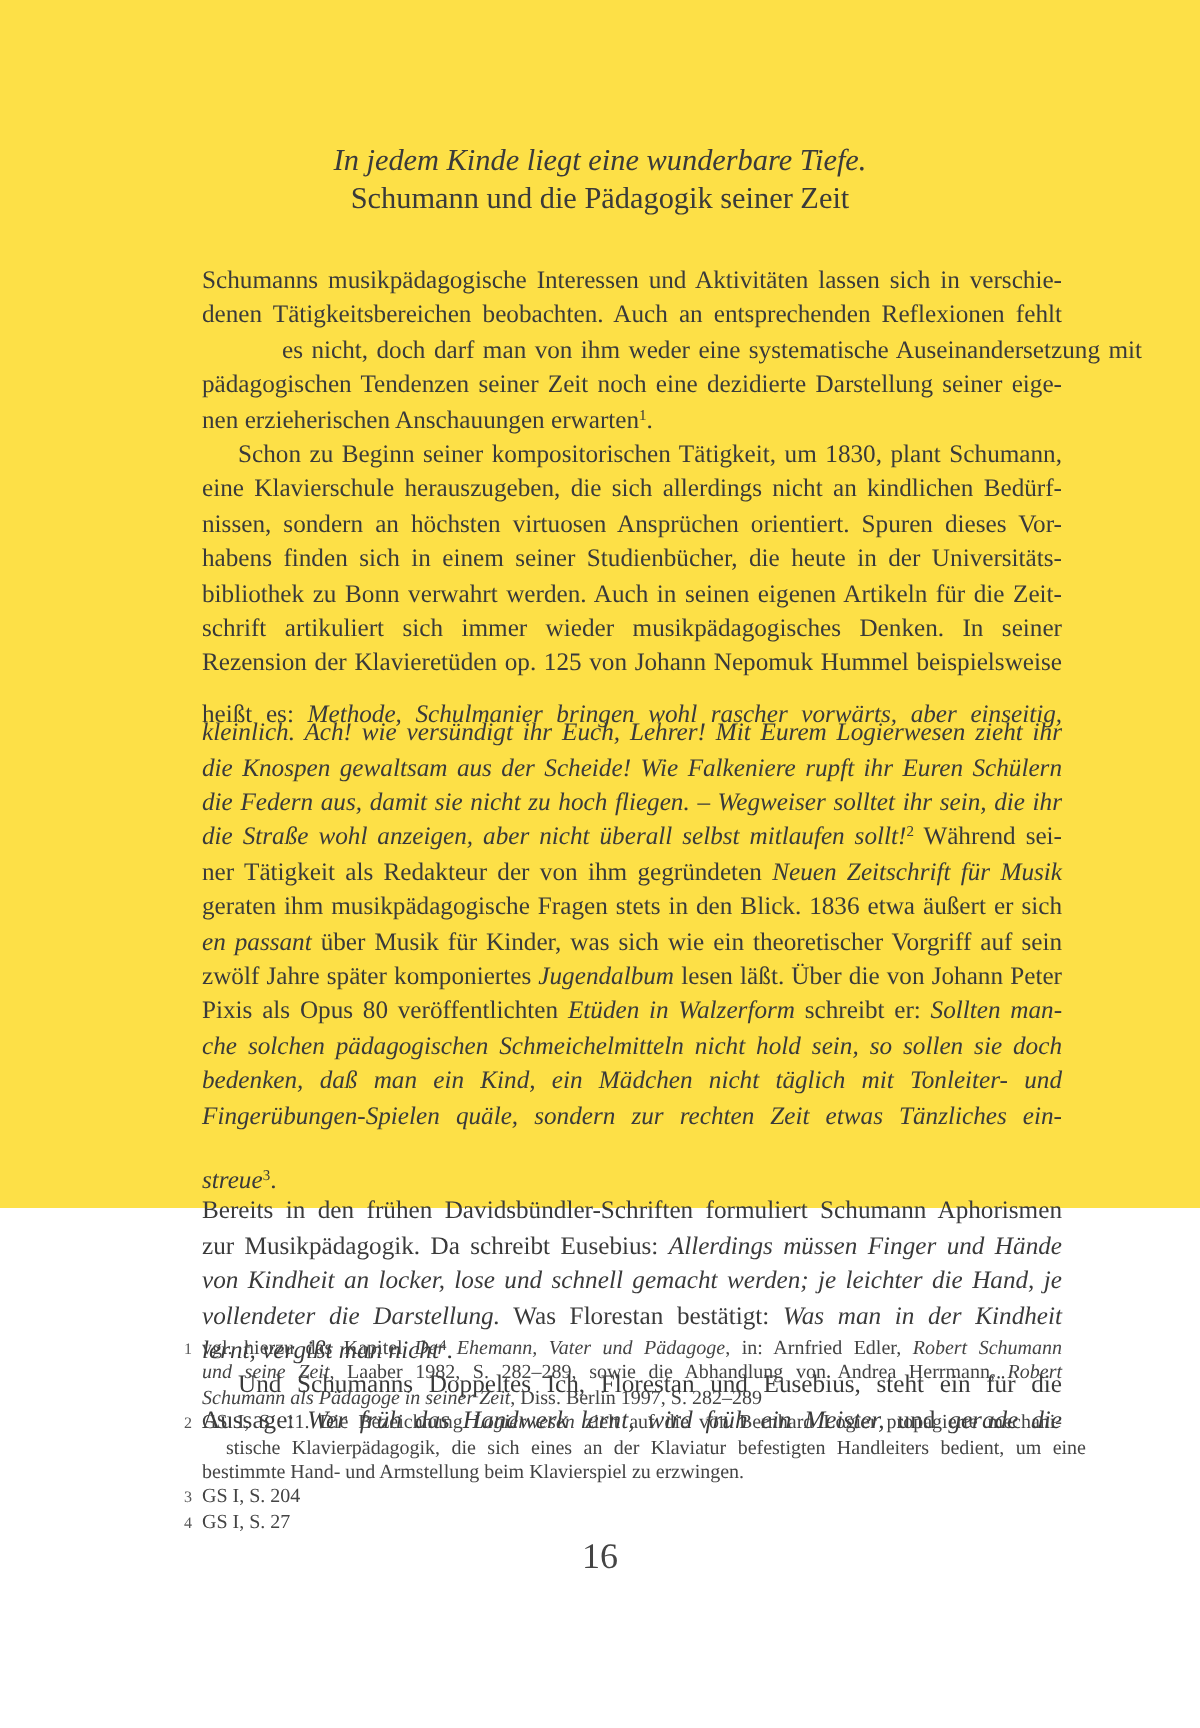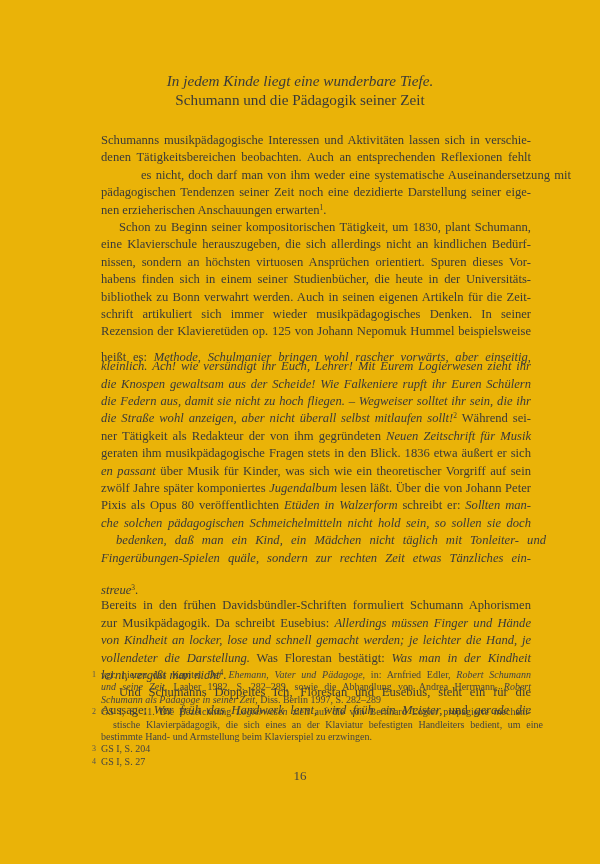--- a/index.html
+++ b/index.html
@@ -1,34 +1,34 @@
 <!DOCTYPE html>
 <html><head>
 <meta charset="utf-8">
 <style>
   html, body { margin: 0; padding: 0; background: #ffffff; }
   body { width: 600px; height: 864px; position: relative; overflow: hidden;
          font-family: "Liberation Serif", "DejaVu Serif", serif; color: #3a3a3a; }
-  .page { position: absolute; left: 0; top: 0; width: 600px; height: 864px; background: #eab308; }
+  .page { position: absolute; left: 0; top: 0; width: 600px; height: 604px; background: #fde047; }
   .title { position: absolute; left: 0; width: 600px; text-align: center; font-size: 15.2px; color: #3a3a3a; }
   .title-1 { top: 72px; font-style: italic; }
   .title-2 { top: 91px; }
   .body { position: absolute; left: 101px; width: 430px; }
   .line { position: absolute; left: 0; width: 430px; height: 17px; font-size: 12.6px; line-height: 17px;
           white-space: nowrap; text-align: justify; text-align-last: justify; }
   .line.last { text-align-last: left; }
   .line.indent { padding-left: 18px; width: 412px; }
   i { font-style: italic; }
   sup { font-size: 7.5px; vertical-align: 4px; line-height: 0; }
   .fn { position: absolute; left: 101px; width: 430px; }
   .fn-line { position: absolute; left: 0; width: 430px; font-size: 10px; line-height: 13px; height: 13px;
              white-space: nowrap; text-align: justify; text-align-last: justify; color: #444; }
   .fn-line.last { text-align-last: left; }
   .fn-num { position: absolute; left: -9px; font-size: 8px; color: #555; }
-  .pagenum { position: absolute; top: 768px; left: 0; width: 600px; text-align: center; font-size: 13px; color: #444; }
+  .pagenum { position: absolute; top: 768px; left: 0; width: 600px; text-align: center; font-size: 18px; color: #444; }
 </style>
 </head>
 <body>
 
 <div class="page">
   <div class="title title-1">In jedem Kinde liegt eine wunderbare Tiefe.</div>
   <div class="title title-2">Schumann und die Pädagogik seiner Zeit</div>
 
   <div class="body" id="body">
       <div class="line" style="top: 132px;">Schumanns musikpädagogische Interessen und Aktivitäten lassen sich in verschie-</div>
@@ -47,21 +47,21 @@
       <div class="line" style="top: 358.2px;"><i>kleinlich. Ach! wie versündigt ihr Euch, Lehrer! Mit Eurem Logierwesen zieht ihr</i></div>
       <div class="line" style="top: 375.6px;"><i>die Knospen gewaltsam aus der Scheide! Wie Falkeniere rupft ihr Euren Schülern</i></div>
       <div class="line" style="top: 393px;"><i>die Federn aus, damit sie nicht zu hoch fliegen. – Wegweiser solltet ihr sein, die ihr</i></div>
       <div class="line" style="top: 410.4px;"><i>die Straße wohl anzeigen, aber nicht überall selbst mitlaufen sollt!</i><sup>2</sup> Während sei-</div>
       <div class="line" style="top: 427.8px;">ner Tätigkeit als Redakteur der von ihm gegründeten <i>Neuen Zeitschrift für Musik</i></div>
       <div class="line" style="top: 445.2px;">geraten ihm musikpädagogische Fragen stets in den Blick. 1836 etwa äußert er sich</div>
       <div class="line" style="top: 462.6px;"><i>en passant</i> über Musik für Kinder, was sich wie ein theoretischer Vorgriff auf sein</div>
       <div class="line" style="top: 480px;">zwölf Jahre später komponiertes <i>Jugendalbum</i> lesen läßt. Über die von Johann Peter</div>
       <div class="line" style="top: 497.4px;">Pixis als Opus 80 veröffentlichten <i>Etüden in Walzerform</i> schreibt er: <i>Sollten man-</i></div>
       <div class="line" style="top: 514.8px;"><i>che solchen pädagogischen Schmeichelmitteln nicht hold sein, so sollen sie doch</i></div>
-      <div class="line" style="top: 532.2px; margin-left: 15px;"><i>bedenken, daß man ein Kind, ein Mädchen nicht täglich mit Tonleiter- und</i></div>
+      <div class="line" style="top: 532.2px;"><i>bedenken, daß man ein Kind, ein Mädchen nicht täglich mit Tonleiter- und</i></div>
       <div class="line" style="top: 549.6px;"><i>Fingerübungen-Spielen quäle, sondern zur rechten Zeit etwas Tänzliches ein-</i></div>
       <div class="line last" style="top: 567px; margin-top: 15px;"><i>streue</i><sup>3</sup>.</div>
       <div class="line" style="top: 597.4px;">Bereits in den frühen Davidsbündler-Schriften formuliert Schumann Aphorismen</div>
       <div class="line" style="top: 614.8px;">zur Musikpädagogik. Da schreibt Eusebius: <i>Allerdings müssen Finger und Hände</i></div>
       <div class="line" style="top: 632.2px;"><i>von Kindheit an locker, lose und schnell gemacht werden; je leichter die Hand, je</i></div>
       <div class="line" style="top: 649.6px;"><i>vollendeter die Darstellung.</i> Was Florestan bestätigt: <i>Was man in der Kindheit</i></div>
       <div class="line last" style="top: 667px;"><i>lernt, vergißt man nicht</i><sup>4</sup>.</div>
       <div class="line indent" style="top: 684.4px;">Und Schumanns Doppeltes Ich, Florestan und Eusebius, steht ein für die</div>
       <div class="line" style="top: 701.8px;">Aussage: <i>Wer früh das Handwerk lernt, wird früh ein Meister,</i> und <i>gerade die</i></div>
     </div>

